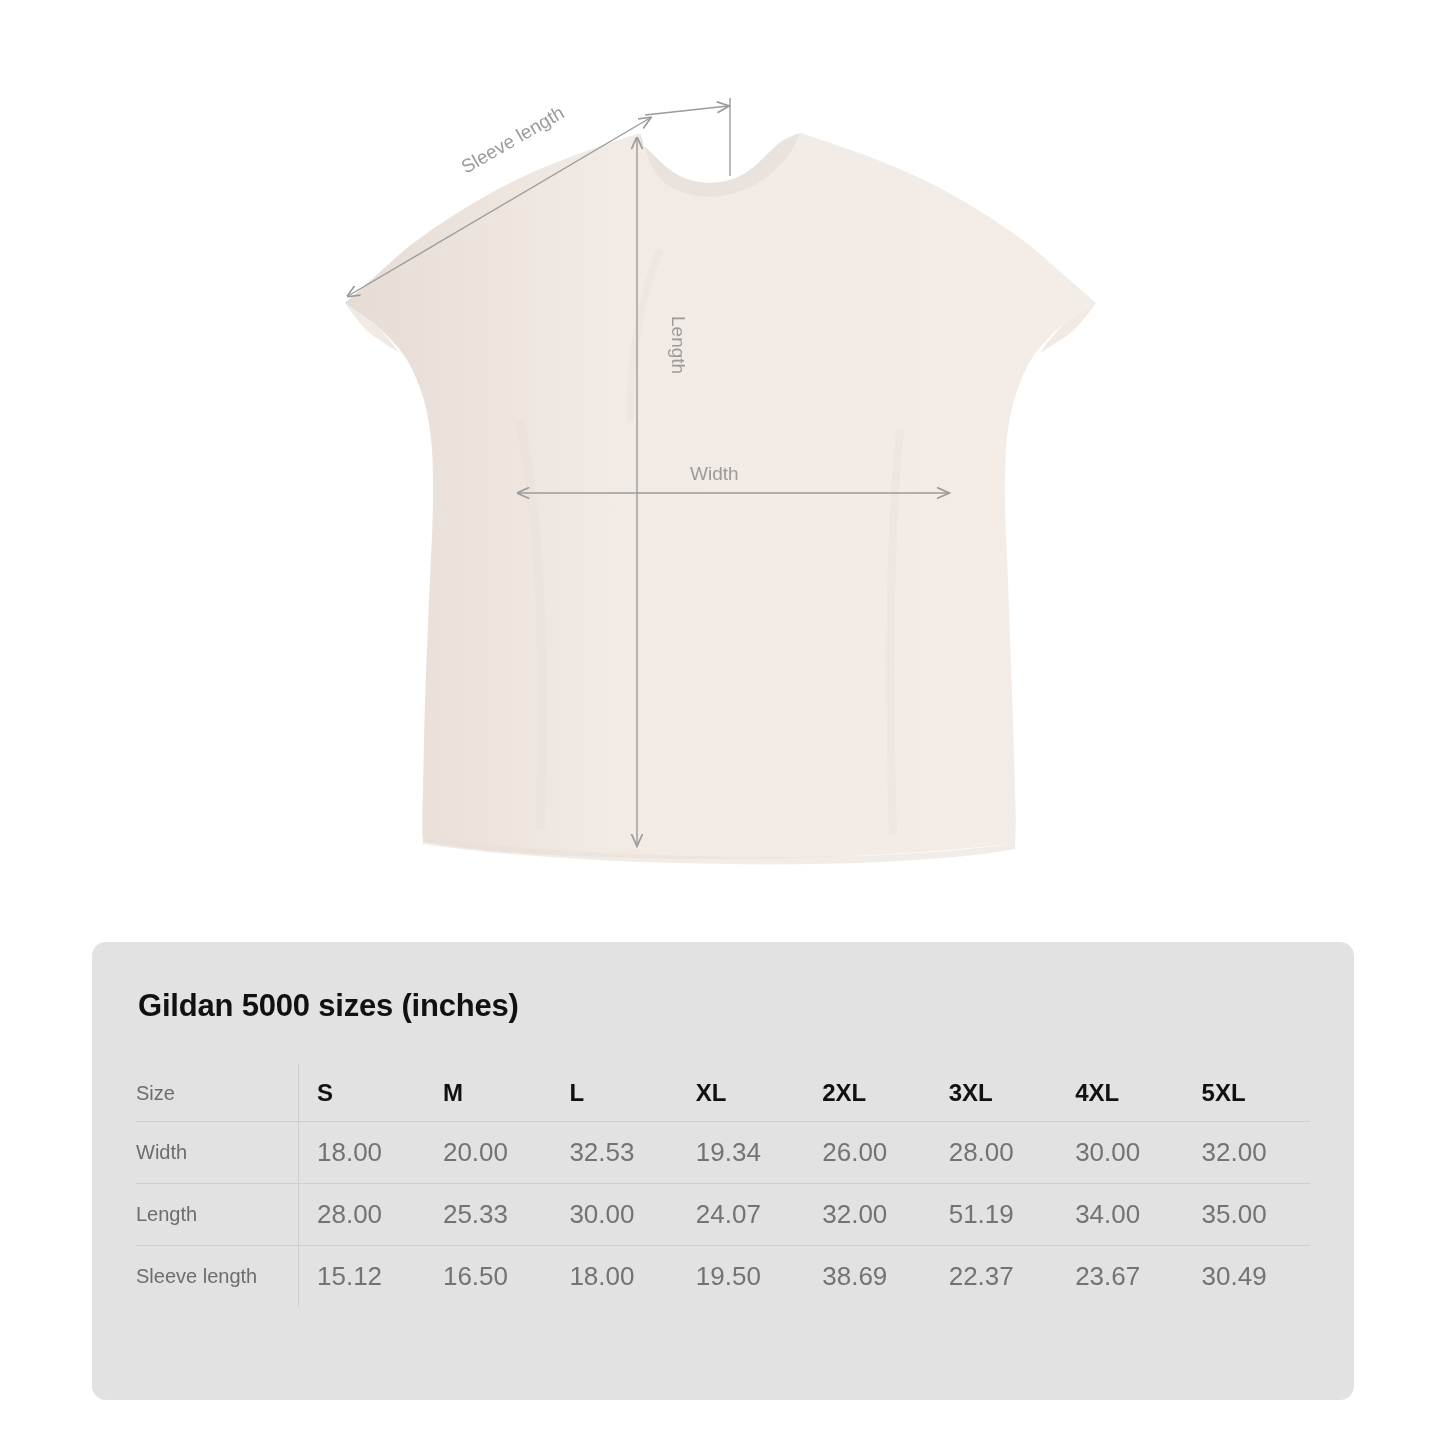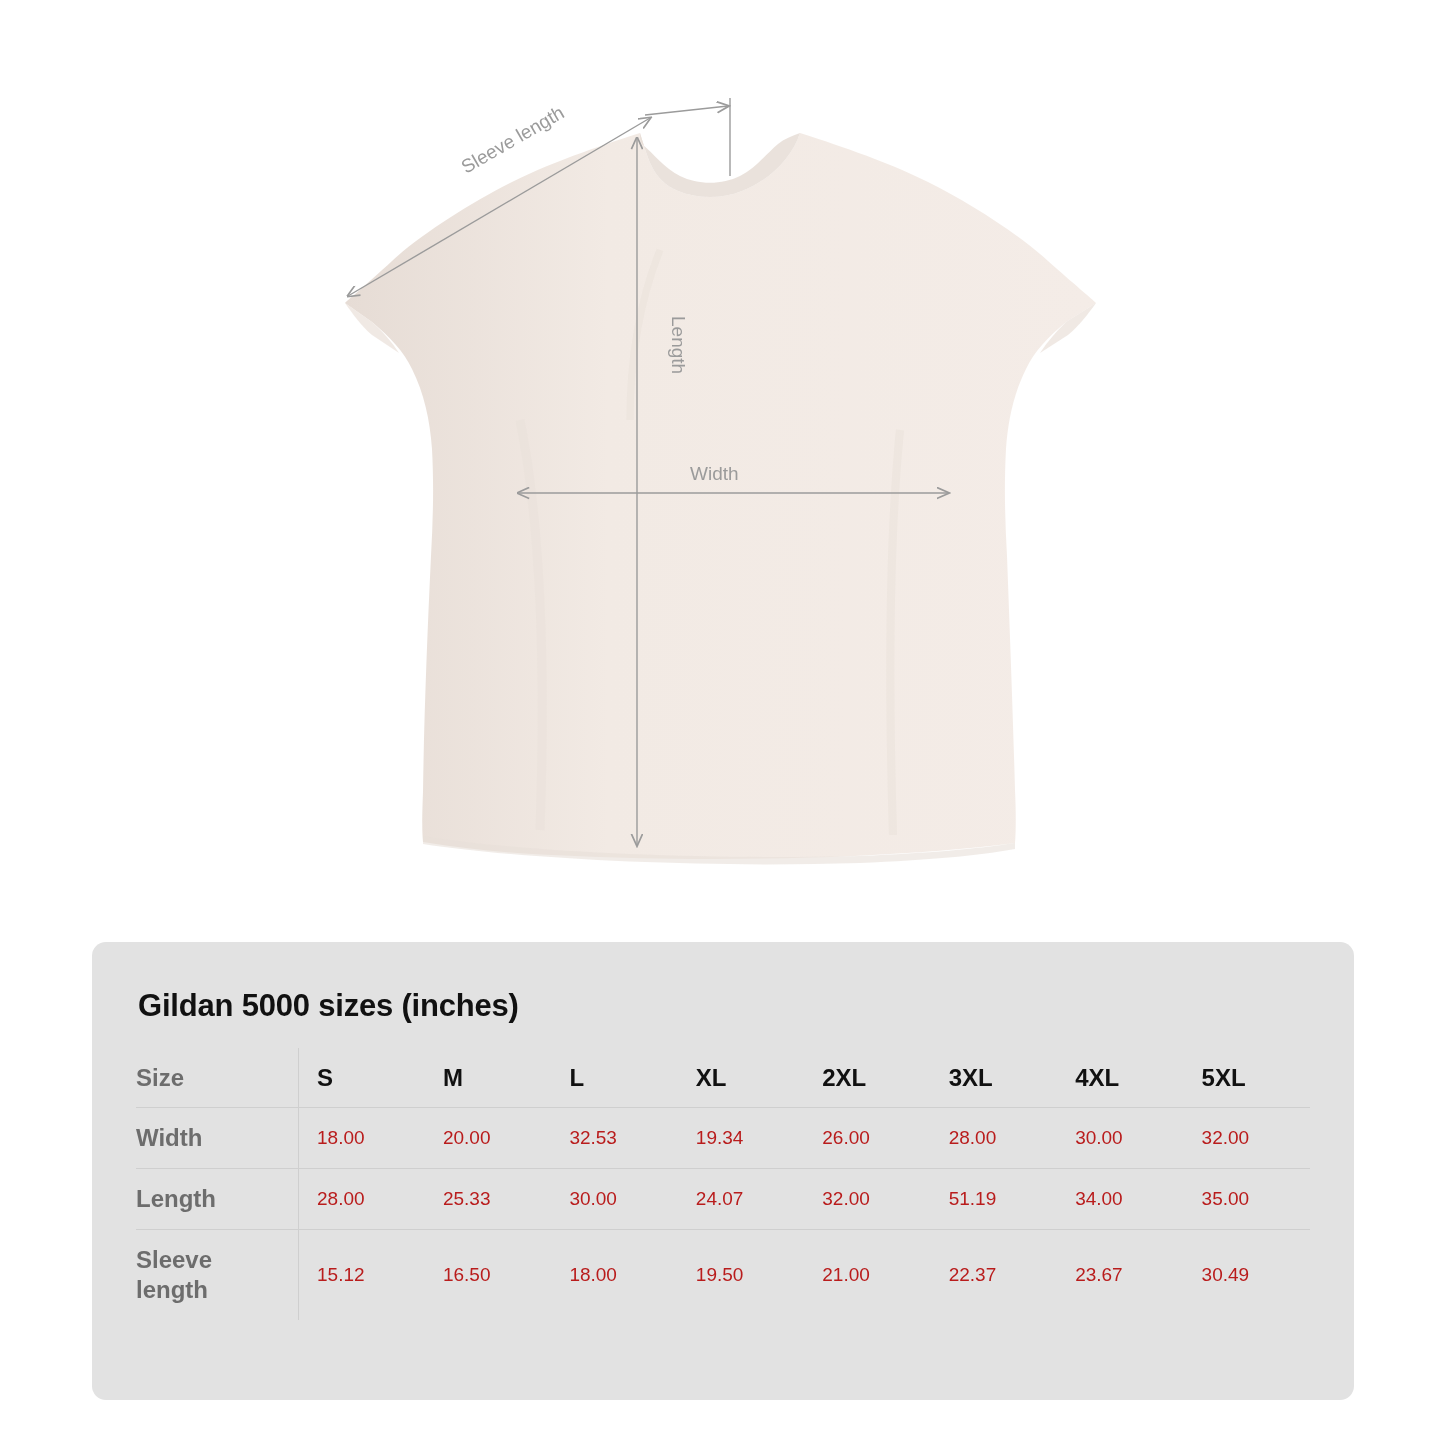--- a/index.html
+++ b/index.html
@@ -43,40 +43,40 @@
     background: #e2e2e2;
     border-radius: 14px;
     box-sizing: border-box;
     padding: 46px 44px 30px 44px;
   }
   #chart-title {
     font-size: 31px;
     font-weight: bold;
     color: #111111;
     letter-spacing: -0.2px;
-    margin: 0 0 24px 0;
+    margin: 0 0 40px 0;
     padding-left: 2px;
   }
   table.size-table {
     border-collapse: collapse;
     width: 100%;
     table-layout: fixed;
   }
   table.size-table th,
   table.size-table td {
     text-align: left;
     vertical-align: middle;
-    font-size: 19px;
-    color: #b91c1c;
+    font-size: 26px;
+    color: #737373;
     padding: 15px 0 15px 0;
   }
   table.size-table .rowhead {
     color: #6d6d6d;
-    font-size: 24px;
-    font-weight: bold;
+    font-size: 20px;
+    font-weight: normal;
     width: 148px;
     padding-right: 14px;
     line-height: 1.25;
   }
   table.size-table .sizehead {
     font-weight: bold;
     font-size: 24px;
     color: #111111;
   }
   table.size-table tbody tr td,
@@ -235,20 +235,20 @@
         <td class="datacell">51.19</td>
         <td class="datacell">34.00</td>
         <td class="datacell">35.00</td>
       </tr>
       <tr>
         <th class="rowhead">Sleeve length</th>
         <td class="datacell">15.12</td>
         <td class="datacell">16.50</td>
         <td class="datacell">18.00</td>
         <td class="datacell">19.50</td>
-        <td class="datacell">21.00</td>
+        <td class="datacell">38.69</td>
         <td class="datacell">22.37</td>
         <td class="datacell">23.67</td>
         <td class="datacell">30.49</td>
       </tr>
     </tbody>
   </table>
 </div>
 
 </body></html>

